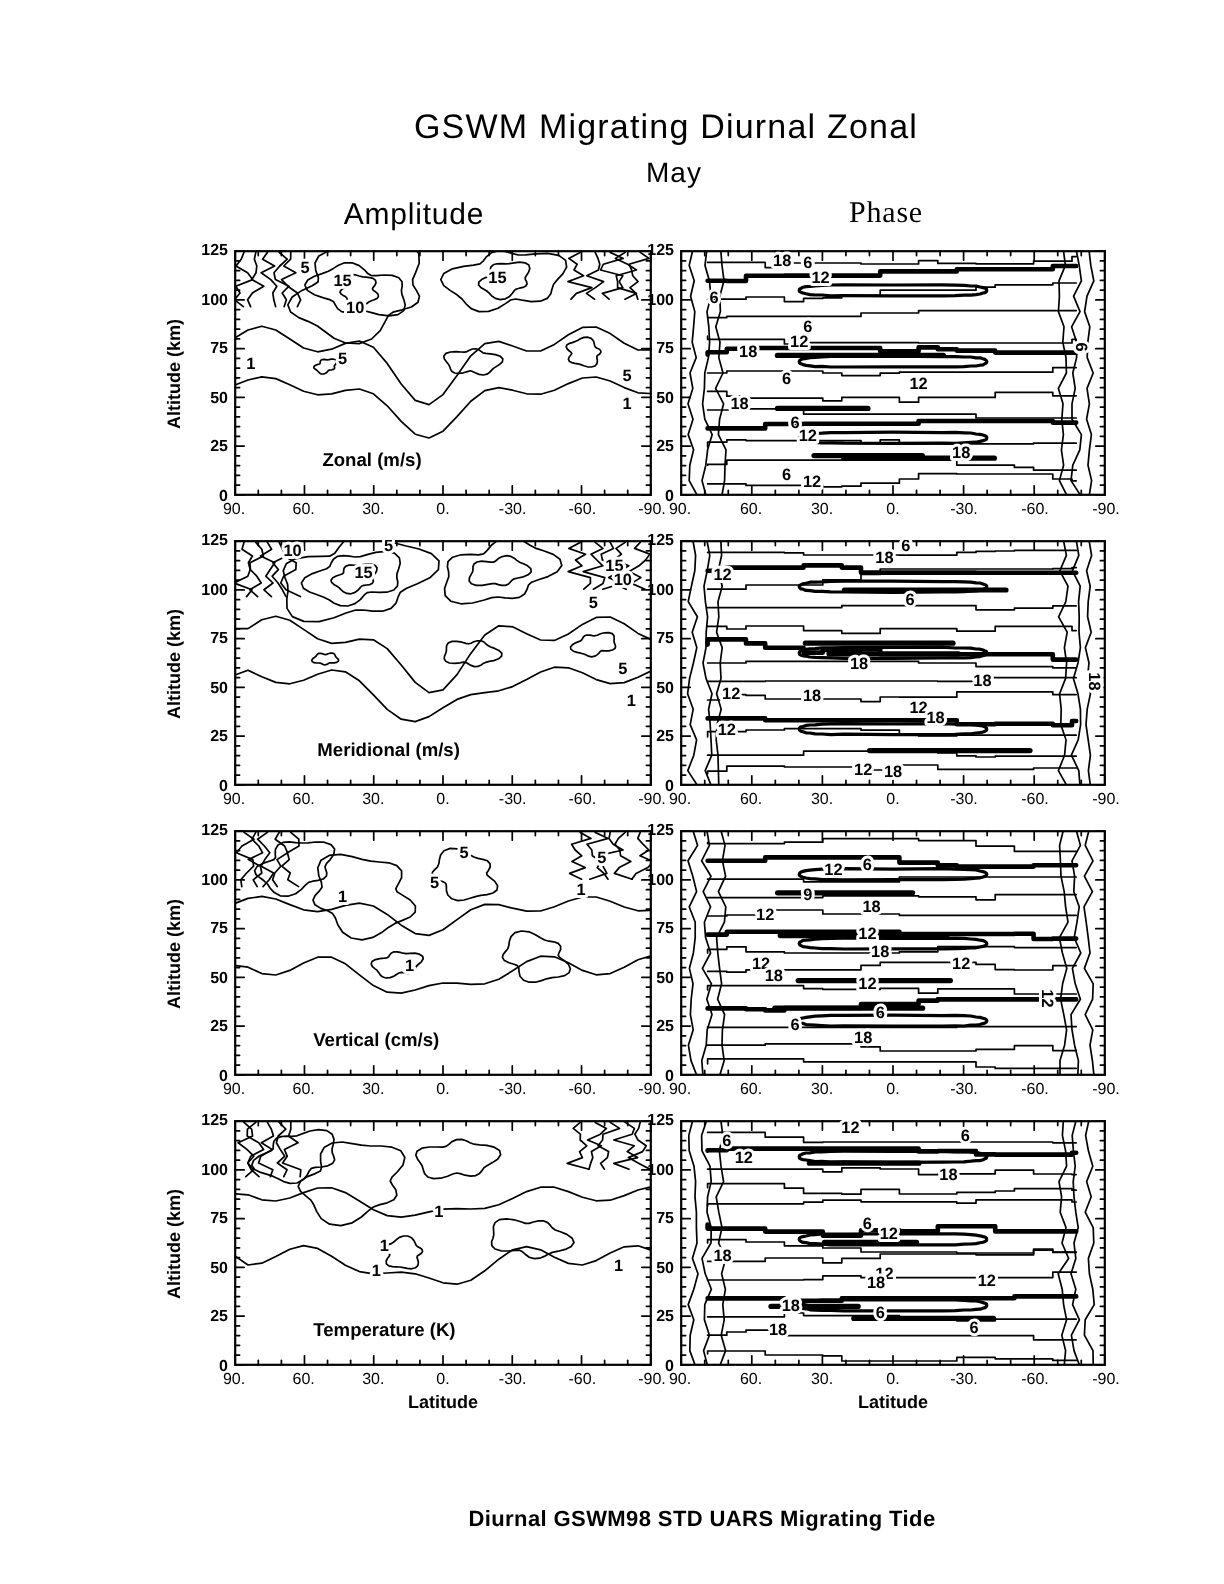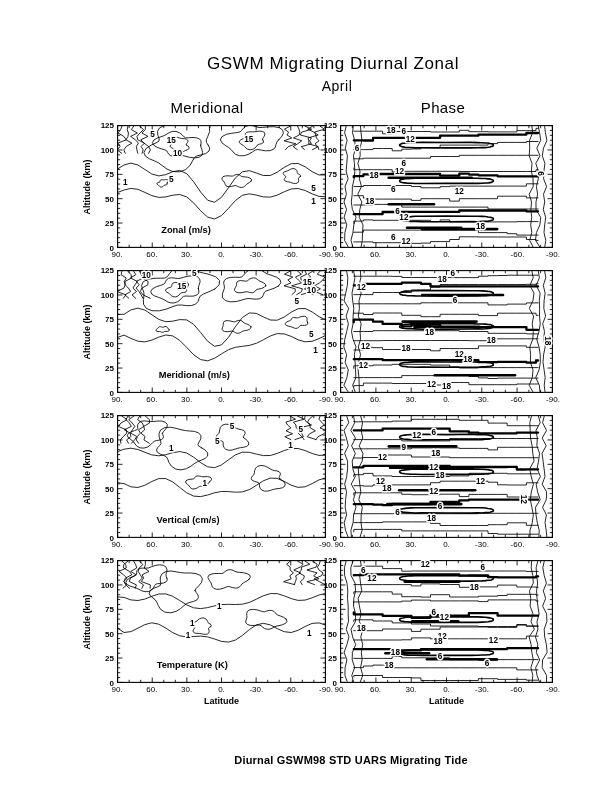--- a/index.html
+++ b/index.html
@@ -3,34 +3,34 @@
 <meta charset="utf-8">
 <style>
   html,body{margin:0;padding:0;background:#ffffff;}
   body{width:612px;height:792px;position:relative;overflow:hidden;
        font-family:"Liberation Sans",sans-serif;color:#000;}
   .centered{transform:translateX(-50%);white-space:nowrap;}
   .title{position:absolute;left:333px;top:54px;font-size:17px;letter-spacing:.6px;}
   .subtitle{position:absolute;left:337px;top:78px;font-size:14px;letter-spacing:.5px;}
   .colhdr{position:absolute;top:99px;font-size:15px;letter-spacing:.4px;}
   .colhdr.amp{left:207px;}
-  .colhdr.phase{left:443px;}
+  .colhdr.phase{left:443px;font-family:Liberation Serif, serif;}
   .caption{position:absolute;left:351px;top:754px;font-size:11px;font-weight:700;letter-spacing:.2px;}
   #panels{position:absolute;left:0;top:0;width:612px;height:792px;}
   .tick-label{position:absolute;font-size:8px;font-weight:400;transform:translateX(-50%);white-space:nowrap;}
   .ytick-label{position:absolute;font-size:8px;font-weight:700;transform:translate(-100%,-50%);white-space:nowrap;}
   .axis-y{position:absolute;font-size:9px;font-weight:700;transform:translate(-50%,-50%) rotate(-90deg);white-space:nowrap;}
   .axis-x{position:absolute;font-size:9px;font-weight:700;transform:translateX(-50%);white-space:nowrap;}
 </style>
 </head>
 <body>
 
 <div class="title centered">GSWM Migrating Diurnal Zonal</div>
-<div class="subtitle centered">April</div>
-<div class="colhdr amp centered">Meridional</div>
+<div class="subtitle centered">May</div>
+<div class="colhdr amp centered">Amplitude</div>
 <div class="colhdr phase centered">Phase</div>
 <div id="panels">
     <svg width="209" height="123" viewBox="0 0 209 123" style="position: absolute; left: 117px; top: 125px;">
       <defs>
         <clipPath id="cp0">
           <rect x="1" y="1" width="207" height="121"></rect>
         </clipPath>
       </defs>
       <g clip-path="url(#cp0)">
         <path d="M5.0,1.2 L3.6,4.6 L1.0,8.0 L6.8,11.4 L9.3,14.8 L0.9,18.1 L3.0,21.5 L0.2,24.9 L4.7,28.3" fill="none" stroke="#000000" stroke-width="0.85" stroke-linejoin="round" stroke-linecap="round"></path>

